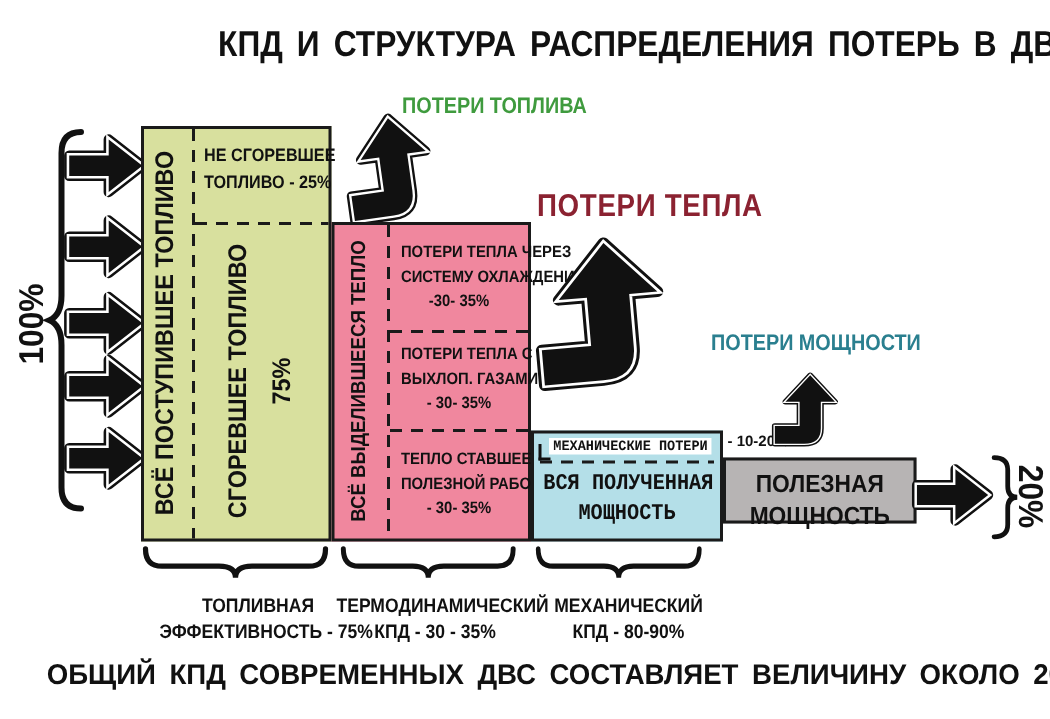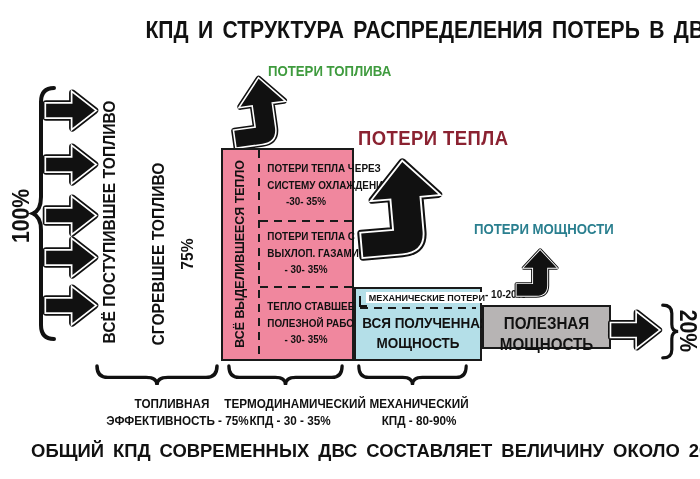--- a/index.html
+++ b/index.html
@@ -3,21 +3,21 @@
 <meta charset="utf-8">
 <style>
   html,body{margin:0;padding:0;background:#fff;}
   .canvas{position:relative;width:700px;height:479px;background:#fff;overflow:hidden;
           font-family:"Liberation Sans",sans-serif;color:#111;}
   .abs{position:absolute;}
   
   .box{position:absolute;border:2px solid #1a1a1a;box-sizing:border-box;}
   #fuel-box{left:94px;top:84px;width:127px;height:277px;background:#d8e09e;}
   #heat-box{left:221px;top:148px;width:133px;height:213px;background:#f0879e;}
-  #power-box{left:354px;top:287px;width:128px;height:74px;background:#b4dfe8;}
+  #power-box{left:354px;top:287px;width:128px;height:74px;background:#b4dfe8;font-family:Liberation Mono, monospace;}
   #useful-box{left:482px;top:305px;width:129px;height:44px;background:#b7b4b4;}
   
   .dash-h{position:absolute;height:2px;background:repeating-linear-gradient(90deg,#1a1a1a 0 8px,transparent 8px 14px);}
   .dash-v{position:absolute;width:2px;background:repeating-linear-gradient(180deg,#1a1a1a 0 8px,transparent 8px 14px);}
   
   .vt{position:absolute;font-weight:700;white-space:nowrap;text-align:center;
       transform:translate(-50%,-50%) rotate(-90deg) scaleX(.92);}
   .vt-cw{position:absolute;font-weight:700;white-space:nowrap;
       transform:translate(-50%,-50%) rotate(90deg) scaleX(.92);}
   .vt span{display:block;}
@@ -93,20 +93,28 @@
     <path d="M0 13 H27 V2 L50 20 L27 38 V27 H0 Z" fill="none" stroke="#111" stroke-width="7" stroke-linejoin="round"></path>
     <path d="M0 13 H27 V2 L50 20 L27 38 V27 H0 Z" fill="none" stroke="#fff" stroke-width="3.5"></path>
     <path d="M0 13 H27 V2 L50 20 L27 38 V27 H0 Z" fill="#111"></path>
   </svg>
   <svg class="abs" style="left:45px;top:286px;" width="53" height="39" viewBox="0 0 52 40">
     <path d="M0 13 H27 V2 L50 20 L27 38 V27 H0 Z" fill="none" stroke="#111" stroke-width="7" stroke-linejoin="round"></path>
     <path d="M0 13 H27 V2 L50 20 L27 38 V27 H0 Z" fill="none" stroke="#fff" stroke-width="3.5"></path>
     <path d="M0 13 H27 V2 L50 20 L27 38 V27 H0 Z" fill="#111"></path>
   </svg>
 
+  <div class="box" id="fuel-box">
+    <div class="dash-v" style="left:32px;top:0;bottom:0;"></div>
+    <div class="dash-h" style="left:34px;right:0;top:62px;"></div>
+    <div id="unburned" class="abs">
+      <span>НЕ СГОРЕВШЕЕ</span>
+      <span>ТОПЛИВО - 25%</span>
+    </div>
+  </div>
   <div class="vt" id="fuel-side">ВСЁ ПОСТУПИВШЕЕ ТОПЛИВО</div>
   <div class="vt" id="burned">
     <span>СГОРЕВШЕЕ ТОПЛИВО</span>
     <span>75%</span>
   </div>
 
   <div class="loss" id="fuel-loss-label">ПОТЕРИ ТОПЛИВА</div>
   <svg class="abs" style="left:229px;top:76px;transform:rotate(-8deg);" width="60" height="71" viewBox="0 0 56 68">
     <path d="M2 49 H23 V27 H11 L32 3 L53 27 H41 V51 Q41 65 27 65 H2 Z" fill="none" stroke="#111" stroke-width="6" stroke-linejoin="round"></path>
     <path d="M2 49 H23 V27 H11 L32 3 L53 27 H41 V51 Q41 65 27 65 H2 Z" fill="none" stroke="#fff" stroke-width="3"></path>

